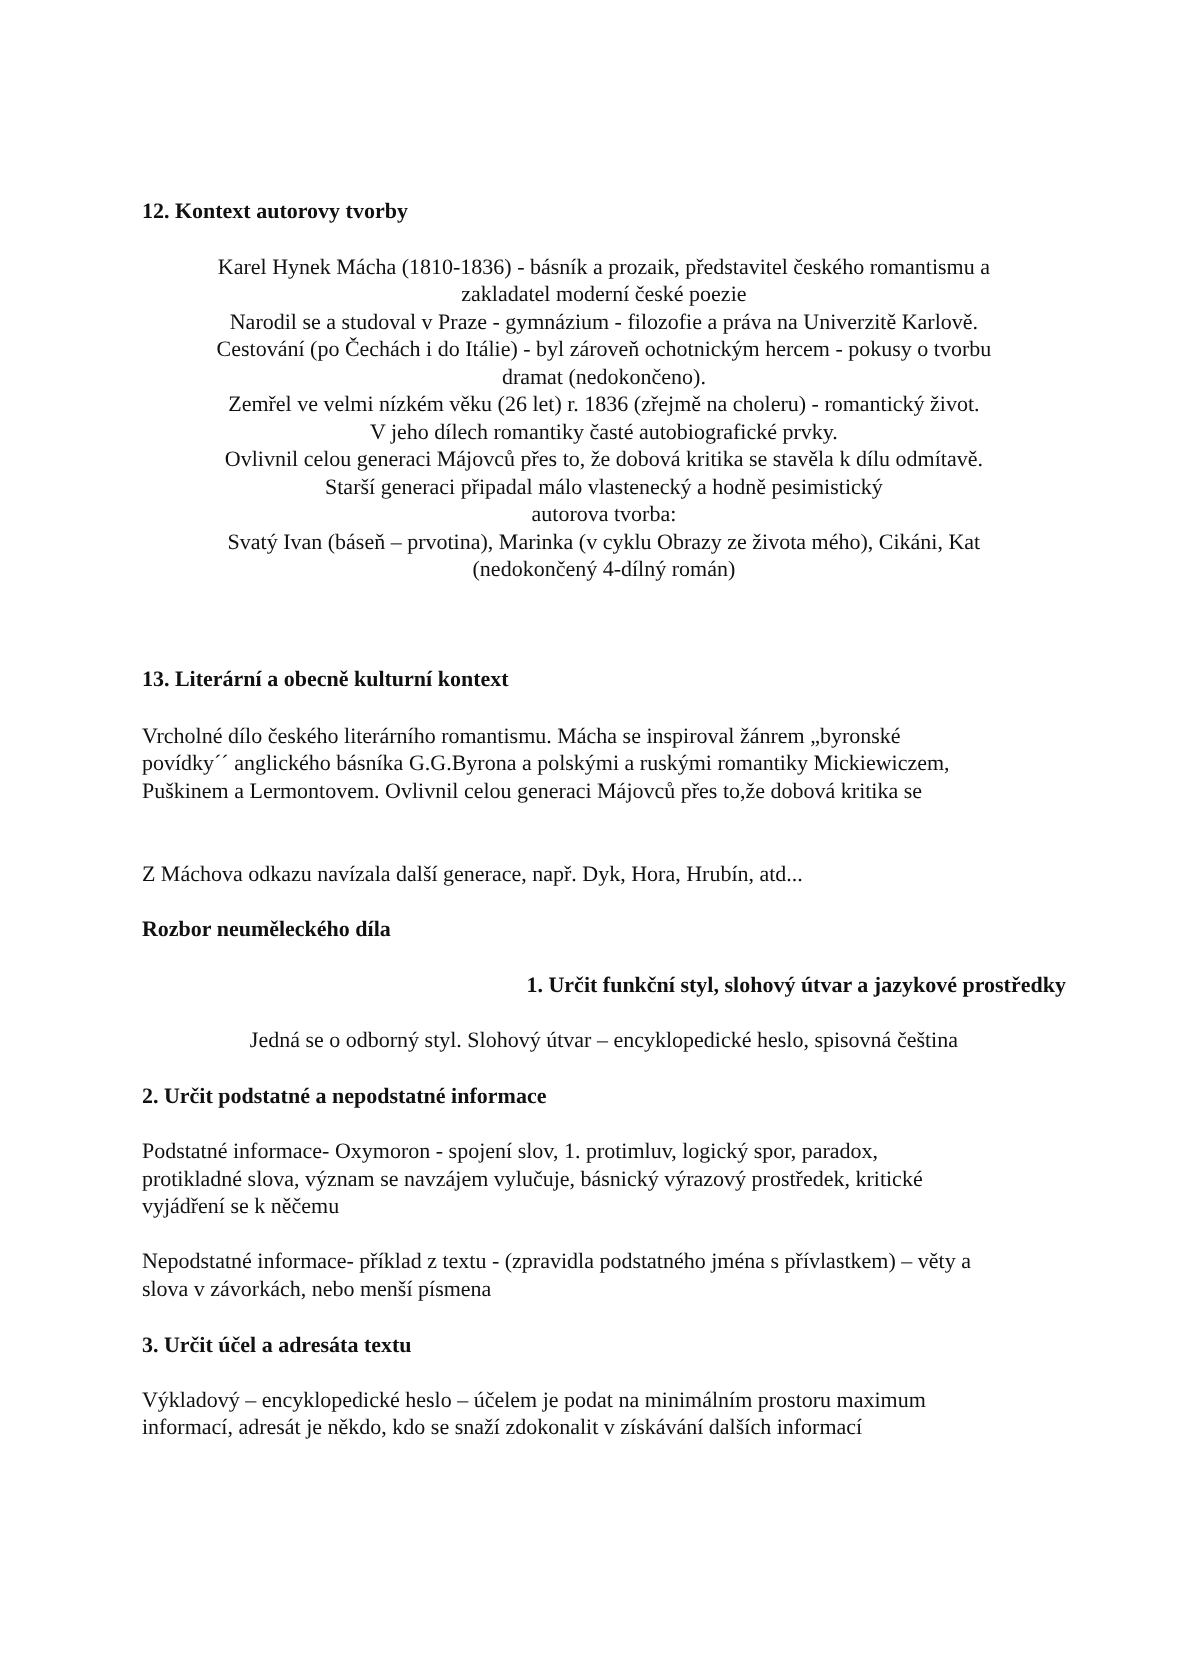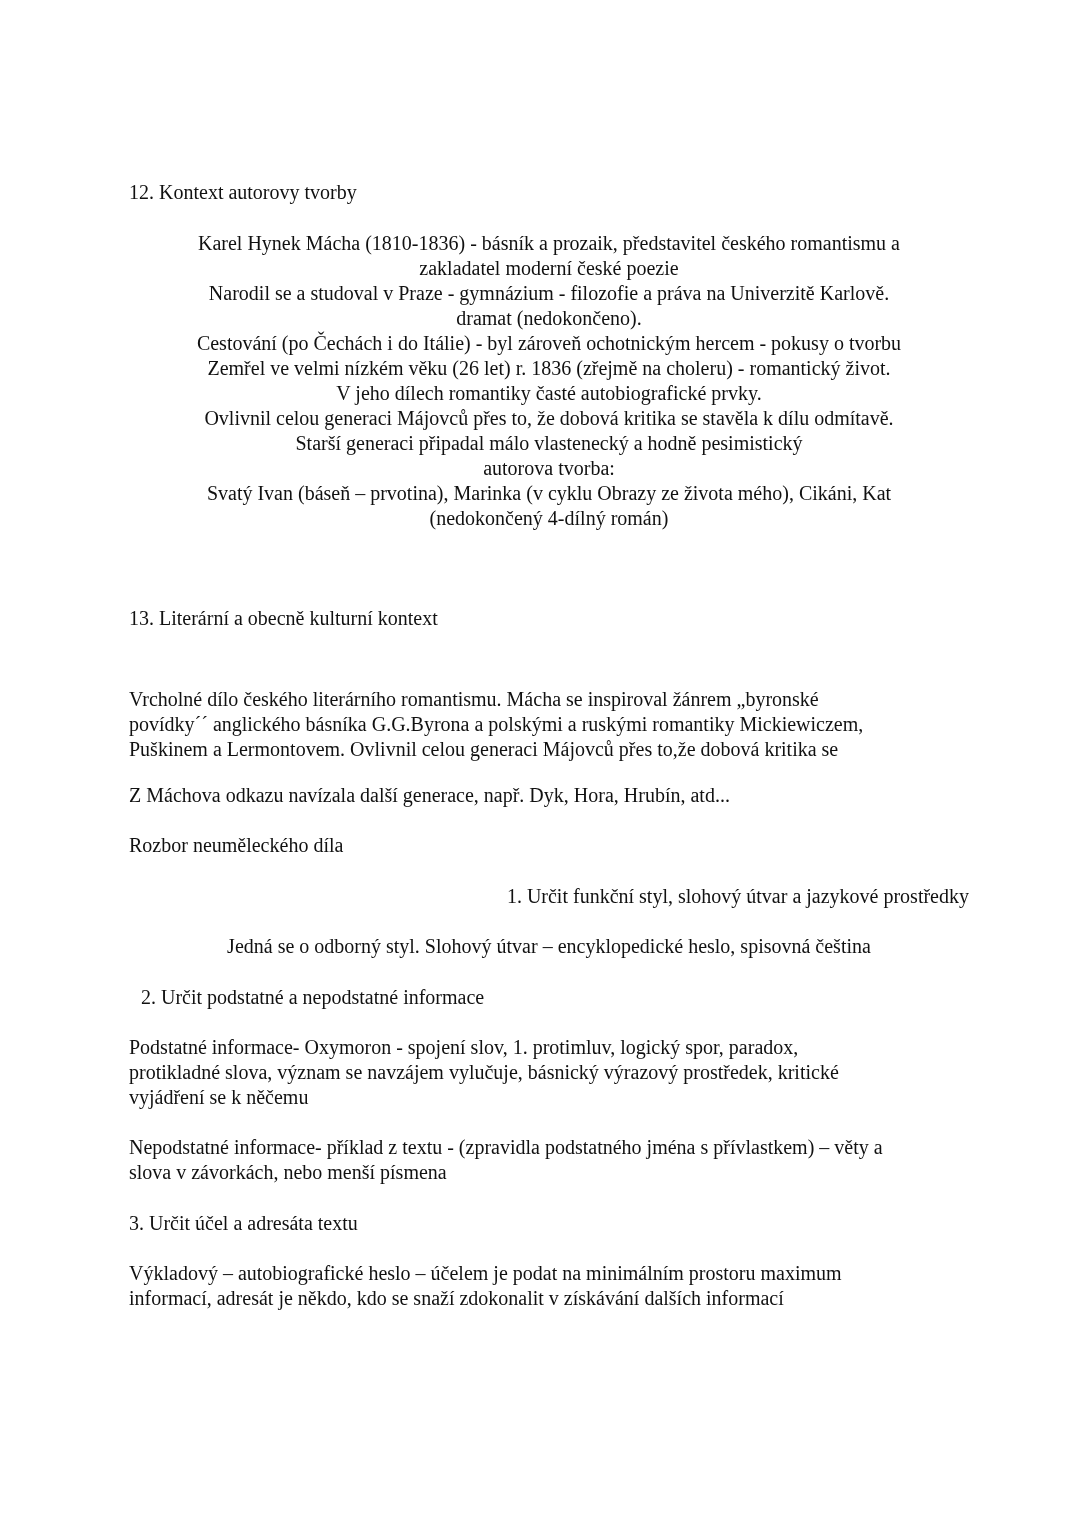--- a/index.html
+++ b/index.html
@@ -1,61 +1,61 @@
 <!DOCTYPE html>
 <html><head>
 <meta charset="utf-8">
 <style>
   html, body { margin: 0; padding: 0; background: #ffffff; }
   body { width: 1080px; height: 1527px; position: relative; overflow: hidden;
          font-family: "Liberation Serif", "DejaVu Serif", serif; color: #111111; }
   .blk { position: absolute; left: 129px; width: 840px; font-size: 20px; line-height: 25px; margin: 0; }
-  .h { font-weight: normal; }
+  .h { font-weight: bold; }
   .line { display: block; white-space: nowrap; }
 </style>
 </head>
 <body>
 
 <div class="blk h" style="top:180px;">12. Kontext autorovy tvorby</div>
 <div class="blk" style="top:231px;text-align:center;">
   <span class="line">Karel Hynek Mácha (1810-1836) - básník a prozaik, představitel českého romantismu a</span>
   <span class="line">zakladatel moderní české poezie</span>
   <span class="line">Narodil se a studoval v Praze - gymnázium - filozofie a práva na Univerzitě Karlově.</span>
+  <span class="line">Cestování (po Čechách i do Itálie) - byl zároveň ochotnickým hercem - pokusy o tvorbu</span>
   <span class="line">dramat (nedokončeno).</span>
-  <span class="line">Cestování (po Čechách i do Itálie) - byl zároveň ochotnickým hercem - pokusy o tvorbu</span>
   <span class="line">Zemřel ve velmi nízkém věku (26 let) r. 1836 (zřejmě na choleru) - romantický život.</span>
   <span class="line">V jeho dílech romantiky časté autobiografické prvky.</span>
   <span class="line">Ovlivnil celou generaci Májovců přes to, že dobová kritika se stavěla k dílu odmítavě.</span>
   <span class="line">Starší generaci připadal málo vlastenecký a hodně pesimistický</span>
   <span class="line">autorova tvorba:</span>
   <span class="line">Svatý Ivan (báseň – prvotina), Marinka (v cyklu Obrazy ze života mého), Cikáni, Kat</span>
   <span class="line">(nedokončený 4-dílný román)</span>
 </div>
 
 <div class="blk h" style="top:606px;">13. Literární a obecně kulturní kontext</div>
-<div class="blk" style="top:657px;margin-top:30px;">
+<div class="blk" style="top:657px;">
   <span class="line">Vrcholné dílo českého literárního romantismu. Mácha se inspiroval žánrem „byronské</span>
   <span class="line">povídky´´ anglického básníka G.G.Byrona a polskými a ruskými romantiky Mickiewiczem,</span>
   <span class="line">Puškinem a Lermontovem. Ovlivnil celou generaci Májovců přes to,že dobová kritika se</span>
 </div>
 <div class="blk" style="top:783px;">Z Máchova odkazu navízala další generace, např. Dyk, Hora, Hrubín, atd...</div>
 
 <div class="blk h" style="top:833px;">Rozbor neuměleckého díla</div>
 
 <div class="blk h" style="top:884px;text-align:right;">1. Určit funkční styl, slohový útvar a jazykové prostředky</div>
 <div class="blk" style="top:934px;text-align:center;">Jedná se o odborný styl. Slohový útvar – encyklopedické heslo, spisovná čeština</div>
 
-<div class="blk h" style="top:985px;margin-left:12px;">2. Určit podstatné a nepodstatné informace</div>
+<div class="blk h" style="top:985px;">2. Určit podstatné a nepodstatné informace</div>
 <div class="blk" style="top:1035px;">
   <span class="line">Podstatné informace- Oxymoron - spojení slov, 1. protimluv, logický spor, paradox,</span>
   <span class="line">protikladné slova, význam se navzájem vylučuje, básnický výrazový prostředek, kritické</span>
   <span class="line">vyjádření se k něčemu</span>
 </div>
 <div class="blk" style="top:1135px;">
   <span class="line">Nepodstatné informace- příklad z textu - (zpravidla podstatného jména s přívlastkem) – věty a</span>
   <span class="line">slova v závorkách, nebo menší písmena</span>
 </div>
 
 <div class="blk h" style="top:1211px;">3. Určit účel a adresáta textu</div>
 <div class="blk" style="top:1261px;">
-  <span class="line">Výkladový – autobiografické heslo – účelem je podat na minimálním prostoru maximum</span>
+  <span class="line">Výkladový – encyklopedické heslo – účelem je podat na minimálním prostoru maximum</span>
   <span class="line">informací, adresát je někdo, kdo se snaží zdokonalit v získávání dalších informací</span>
 </div>
 
 </body></html>

